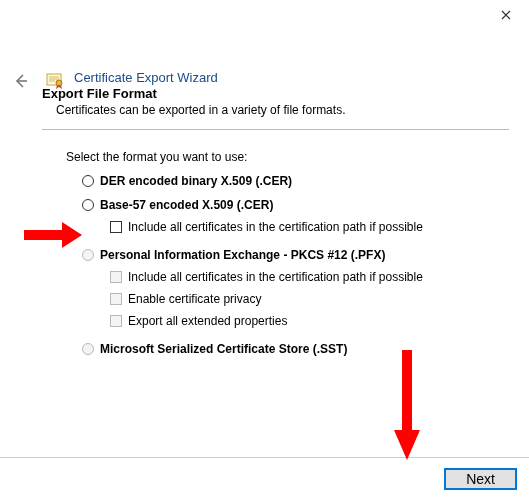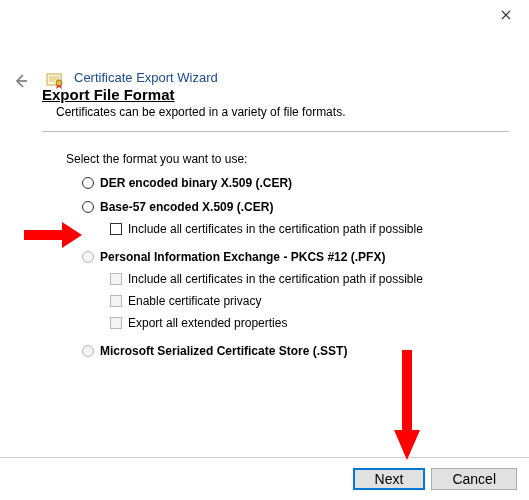--- a/index.html
+++ b/index.html
@@ -34,21 +34,21 @@
   .cert-icon {
     width: 22px; height: 22px; margin-left: 12px;
     display: flex; align-items: center; justify-content: center;
   }
   .wizard-title {
     margin-left: 8px; font-size: 13px; color: #1a4a8a;
   }
   .content {
     position: absolute; left: 42px; right: 20px; top: 86px;
   }
-  .section-title { font-weight: 600; font-size: 15px; text-decoration: underline; }
+  .section-title { font-weight: 600; font-size: 13px; }
   .section-sub { margin-left: 14px; margin-top: 2px; color: #000; }
   .hr {
     border: none; border-top: 1px solid #bbb;
     margin: 12px 0 0 0;
   }
   .prompt { margin-top: 20px; margin-left: 24px; }
   .options { margin-top: 8px; margin-left: 40px; }
   .opt-row { display: flex; align-items: center; margin-top: 6px; min-height: 18px; font-weight: bold; }
   .opt-row.first { margin-top: 4px; }
   .sub-row { display: flex; align-items: center; margin-left: 28px; margin-top: 4px; min-height: 18px; }
@@ -158,21 +158,20 @@
       <span class="radio disabled"></span>
       <span class="lbl disabled">Microsoft Serialized Certificate Store (.SST)</span>
     </div>
 
   </div>
 </div>
 
 <div class="footer-line"></div>
 <div class="footer">
   <div class="btn primary">Next</div>
-  <div class="btn">Cancel</div>
 </div>
 
 <svg class="arrow-red" style="left:24px; top:222px" width="58" height="26" viewBox="0 0 58 26">
   <path d="M0 8 L38 8 L38 0 L58 13 L38 26 L38 18 L0 18 Z" fill="#ff0000"></path>
 </svg>
 <svg class="arrow-red" style="left:394px; top:350px" width="26" height="110" viewBox="0 0 26 110">
   <path d="M8 0 L8 80 L0 80 L13 110 L26 80 L18 80 L18 0 Z" fill="#ff0000"></path>
 </svg>
 
 </body></html>

